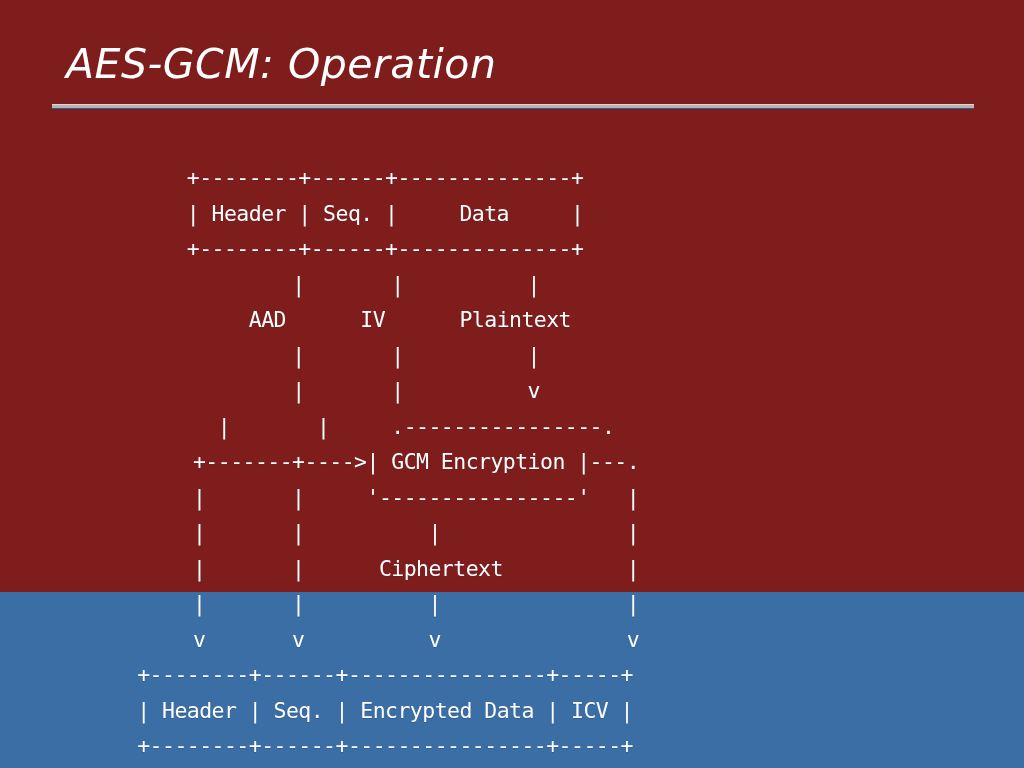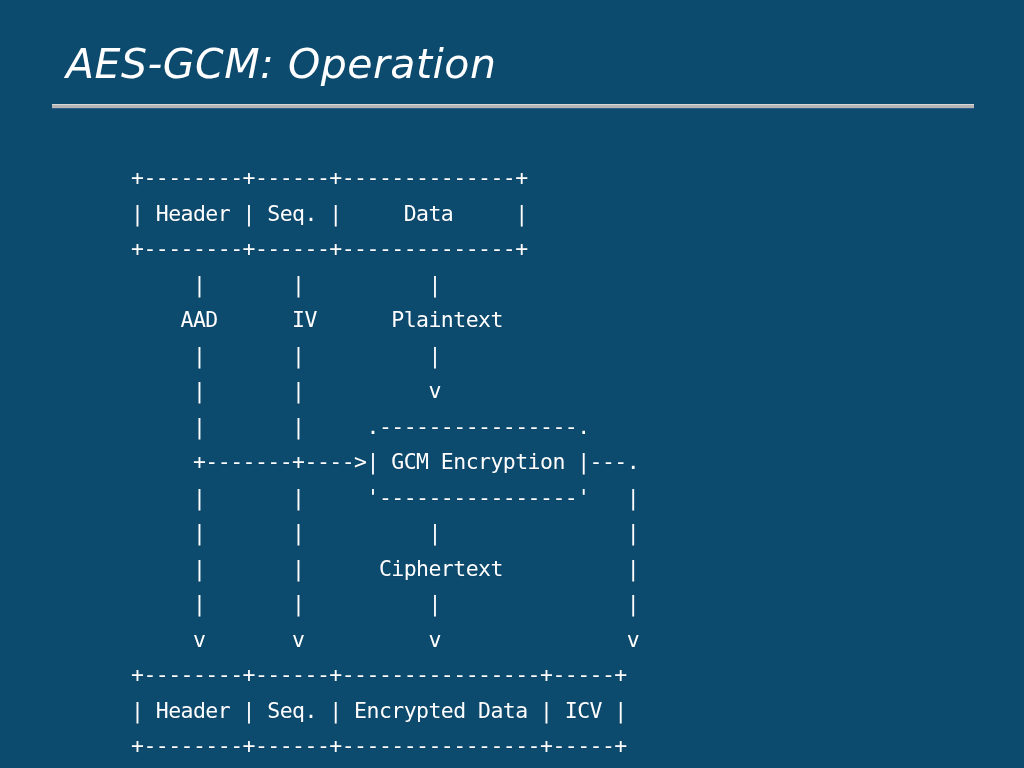--- a/index.html
+++ b/index.html
@@ -12,22 +12,23 @@
     height: 768px;
     background: #3a6ea5;
     overflow: hidden;
     font-family: "DejaVu Sans", sans-serif;
     -webkit-font-smoothing: antialiased;
   }
 
   #slide {
     position: relative;
     width: 1024px;
-    height: 768px;
-    background: #0c4a6e;
+    height: 592px;
+    background: #7f1d1d;
+    text-align: center;
   }
 
   
   #title-block {
     position: absolute;
     left: 0;
     top: 0;
     width: 1024px;
   }
 

